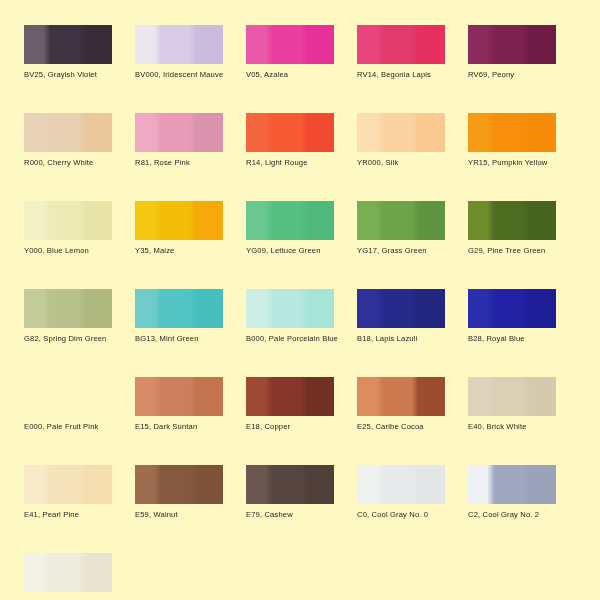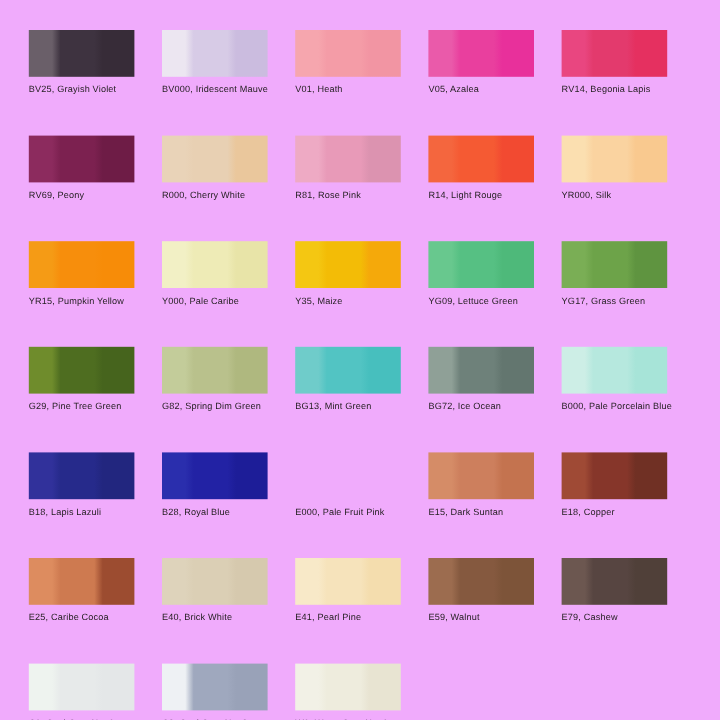--- a/index.html
+++ b/index.html
@@ -11,21 +11,21 @@
   body {
     width: 600px;
     height: 600px;
     font-family: "Liberation Sans", sans-serif;
     overflow: hidden;
   }
   #chart {
     position: relative;
     width: 600px;
     height: 600px;
-    background: #f0abfc;
+    background: #fef9c3;
   }
   .swatch-grid {
     position: absolute;
     left: 24px;
     top: 25px;
     width: 556px;
     display: grid;
     grid-template-columns: repeat(5, 88px);
     column-gap: 23px;
     row-gap: 33px;
@@ -56,24 +56,20 @@
   <div class="swatch-grid">
       <div class="swatch-cell">
         <div class="swatch-chip" style="background: linear-gradient(to right, rgb(106, 95, 105) 0%, rgb(106, 95, 105) 22%, rgb(62, 51, 64) 30%, rgb(62, 51, 64) 62%, rgb(55, 44, 56) 70%, rgb(55, 44, 56) 100%);"></div>
         <div class="swatch-label">BV25, Grayish Violet</div>
       </div>
       <div class="swatch-cell">
         <div class="swatch-chip" style="background: linear-gradient(to right, rgb(236, 230, 241) 0%, rgb(236, 230, 241) 22%, rgb(215, 203, 230) 30%, rgb(215, 203, 230) 62%, rgb(203, 188, 223) 70%, rgb(203, 188, 223) 100%);"></div>
         <div class="swatch-label">BV000, Iridescent Mauve</div>
       </div>
       <div class="swatch-cell">
-        <div class="swatch-chip" style="background: linear-gradient(to right, rgb(246, 166, 174) 0%, rgb(246, 166, 174) 22%, rgb(244, 156, 167) 30%, rgb(244, 156, 167) 62%, rgb(242, 149, 163) 70%, rgb(242, 149, 163) 100%);"></div>
-        <div class="swatch-label">V01, Heath</div>
-      </div>
-      <div class="swatch-cell">
         <div class="swatch-chip" style="background: linear-gradient(to right, rgb(234, 90, 170) 0%, rgb(234, 90, 170) 22%, rgb(233, 63, 158) 30%, rgb(233, 63, 158) 62%, rgb(232, 48, 155) 70%, rgb(232, 48, 155) 100%);"></div>
         <div class="swatch-label">V05, Azalea</div>
       </div>
       <div class="swatch-cell">
         <div class="swatch-chip" style="background: linear-gradient(to right, rgb(233, 70, 128) 0%, rgb(233, 70, 128) 22%, rgb(227, 58, 109) 30%, rgb(227, 58, 109) 62%, rgb(229, 48, 96) 70%, rgb(229, 48, 96) 100%);"></div>
         <div class="swatch-label">RV14, Begonia Lapis</div>
       </div>
       <div class="swatch-cell">
         <div class="swatch-chip" style="background: linear-gradient(to right, rgb(140, 43, 94) 0%, rgb(140, 43, 94) 22%, rgb(124, 33, 80) 30%, rgb(124, 33, 80) 62%, rgb(110, 28, 70) 70%, rgb(110, 28, 70) 100%);"></div>
         <div class="swatch-label">RV69, Peony</div>
@@ -93,21 +89,21 @@
       <div class="swatch-cell">
         <div class="swatch-chip" style="background: linear-gradient(to right, rgb(251, 223, 176) 0%, rgb(251, 223, 176) 22%, rgb(250, 211, 160) 30%, rgb(250, 211, 160) 62%, rgb(249, 201, 143) 70%, rgb(249, 201, 143) 100%);"></div>
         <div class="swatch-label">YR000, Silk</div>
       </div>
       <div class="swatch-cell">
         <div class="swatch-chip" style="background: linear-gradient(to right, rgb(245, 155, 21) 0%, rgb(245, 155, 21) 22%, rgb(247, 142, 12) 30%, rgb(247, 142, 12) 62%, rgb(247, 140, 8) 70%, rgb(247, 140, 8) 100%);"></div>
         <div class="swatch-label">YR15, Pumpkin Yellow</div>
       </div>
       <div class="swatch-cell">
         <div class="swatch-chip" style="background: linear-gradient(to right, rgb(242, 240, 197) 0%, rgb(242, 240, 197) 22%, rgb(238, 235, 182) 30%, rgb(238, 235, 182) 62%, rgb(232, 228, 168) 70%, rgb(232, 228, 168) 100%);"></div>
-        <div class="swatch-label">Y000, Pale Caribe</div>
+        <div class="swatch-label">Y000, Blue Lemon</div>
       </div>
       <div class="swatch-cell">
         <div class="swatch-chip" style="background: linear-gradient(to right, rgb(244, 199, 18) 0%, rgb(244, 199, 18) 22%, rgb(243, 188, 6) 30%, rgb(243, 188, 6) 62%, rgb(245, 169, 10) 70%, rgb(245, 169, 10) 100%);"></div>
         <div class="swatch-label">Y35, Maize</div>
       </div>
       <div class="swatch-cell">
         <div class="swatch-chip" style="background: linear-gradient(to right, rgb(104, 200, 142) 0%, rgb(104, 200, 142) 22%, rgb(86, 192, 131) 30%, rgb(86, 192, 131) 62%, rgb(78, 185, 122) 70%, rgb(78, 185, 122) 100%);"></div>
         <div class="swatch-label">YG09, Lettuce Green</div>
       </div>
       <div class="swatch-cell">
@@ -118,24 +114,20 @@
         <div class="swatch-chip" style="background: linear-gradient(to right, rgb(111, 140, 44) 0%, rgb(111, 140, 44) 22%, rgb(78, 109, 32) 30%, rgb(78, 109, 32) 62%, rgb(70, 100, 29) 70%, rgb(70, 100, 29) 100%);"></div>
         <div class="swatch-label">G29, Pine Tree Green</div>
       </div>
       <div class="swatch-cell">
         <div class="swatch-chip" style="background: linear-gradient(to right, rgb(195, 204, 154) 0%, rgb(195, 204, 154) 22%, rgb(185, 193, 140) 30%, rgb(185, 193, 140) 62%, rgb(175, 184, 127) 70%, rgb(175, 184, 127) 100%);"></div>
         <div class="swatch-label">G82, Spring Dim Green</div>
       </div>
       <div class="swatch-cell">
         <div class="swatch-chip" style="background: linear-gradient(to right, rgb(111, 204, 202) 0%, rgb(111, 204, 202) 22%, rgb(82, 196, 195) 30%, rgb(82, 196, 195) 62%, rgb(71, 191, 190) 70%, rgb(71, 191, 190) 100%);"></div>
         <div class="swatch-label">BG13, Mint Green</div>
-      </div>
-      <div class="swatch-cell">
-        <div class="swatch-chip" style="background: linear-gradient(to right, rgb(143, 160, 151) 0%, rgb(143, 160, 151) 22%, rgb(110, 129, 122) 30%, rgb(110, 129, 122) 62%, rgb(99, 118, 111) 70%, rgb(99, 118, 111) 100%);"></div>
-        <div class="swatch-label">BG72, Ice Ocean</div>
       </div>
       <div class="swatch-cell">
         <div class="swatch-chip" style="background: linear-gradient(to right, rgb(205, 238, 230) 0%, rgb(205, 238, 230) 22%, rgb(182, 232, 222) 30%, rgb(182, 232, 222) 62%, rgb(167, 228, 216) 70%, rgb(167, 228, 216) 100%);"></div>
         <div class="swatch-label">B000, Pale Porcelain Blue</div>
       </div>
       <div class="swatch-cell">
         <div class="swatch-chip" style="background: linear-gradient(to right, rgb(49, 49, 155) 0%, rgb(49, 49, 155) 22%, rgb(38, 42, 139) 30%, rgb(38, 42, 139) 62%, rgb(34, 38, 127) 70%, rgb(34, 38, 127) 100%);"></div>
         <div class="swatch-label">B18, Lapis Lazuli</div>
       </div>
       <div class="swatch-cell">

